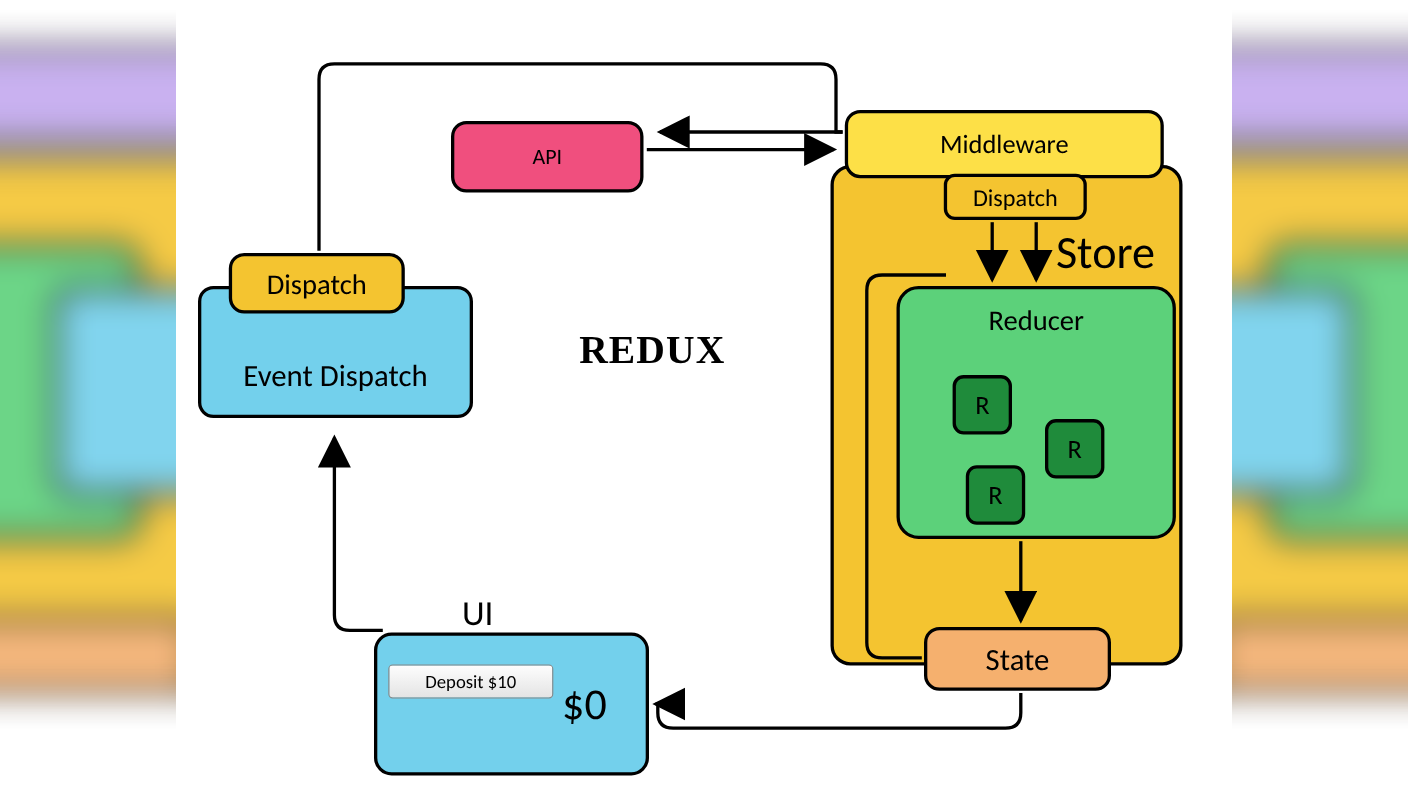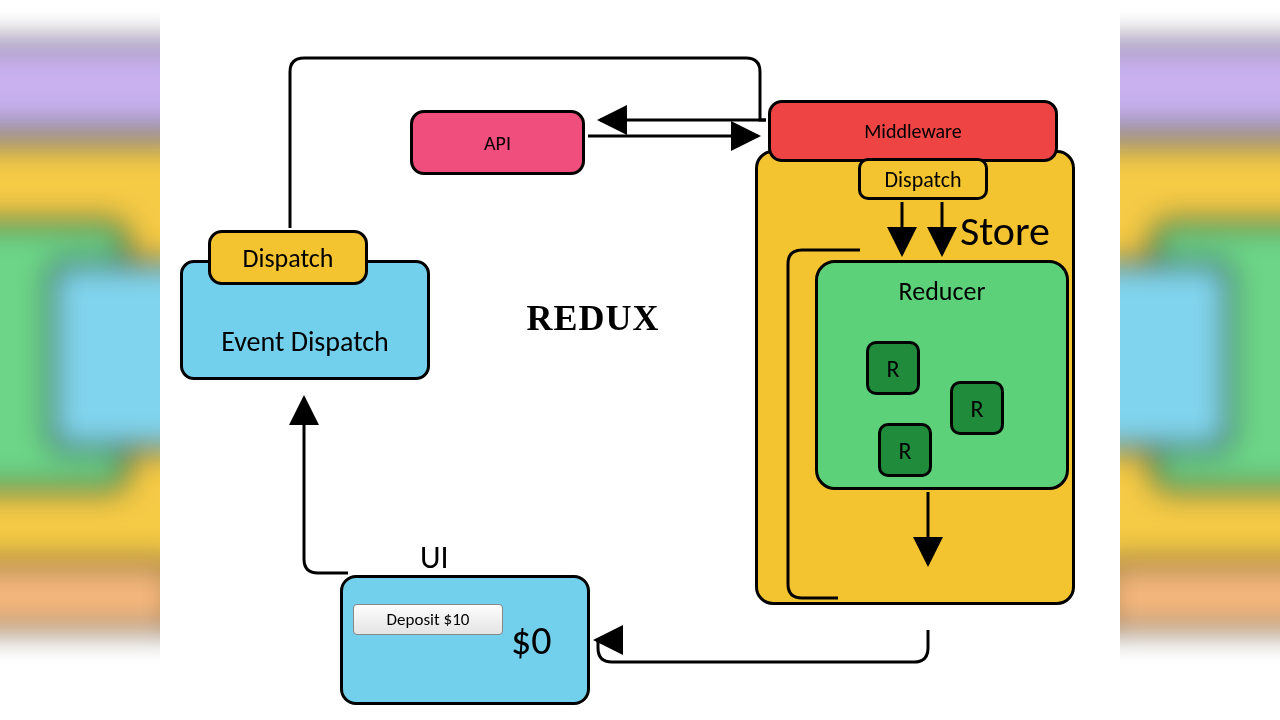--- a/index.html
+++ b/index.html
@@ -109,22 +109,22 @@
     width: 175px; height: 65px;
     background: #f04f7e;
     font-size: 20px;
     margin-top: 16px;
   }
 
   
   .middleware {
     left: 608px; top: 100px;
     width: 290px; height: 62px;
-    background: #ef4444;
-    font-size: 20px;
+    background: #fde047;
+    font-size: 24px;
     z-index: 3;
   }
 
   
   .store {
     left: 595px; top: 150px;
     width: 320px; height: 455px;
     background: #f4c430;
     border-radius: 18px;
     z-index: 1;
@@ -267,20 +267,23 @@
   </div>
 
   <div class="box middleware">
     <span>Middleware</span>
   </div>
 
   <div class="box dispatch-store">
     <span>Dispatch</span>
   </div>
 
+  <div class="box state">
+    <span>State</span>
+  </div>
 
   <div class="box api">
     <span>API</span>
   </div>
 
   <div class="box event-handler">
     <span>Event Dispatch</span>
   </div>
   <div class="box dispatch-left">
     <span>Dispatch</span>

